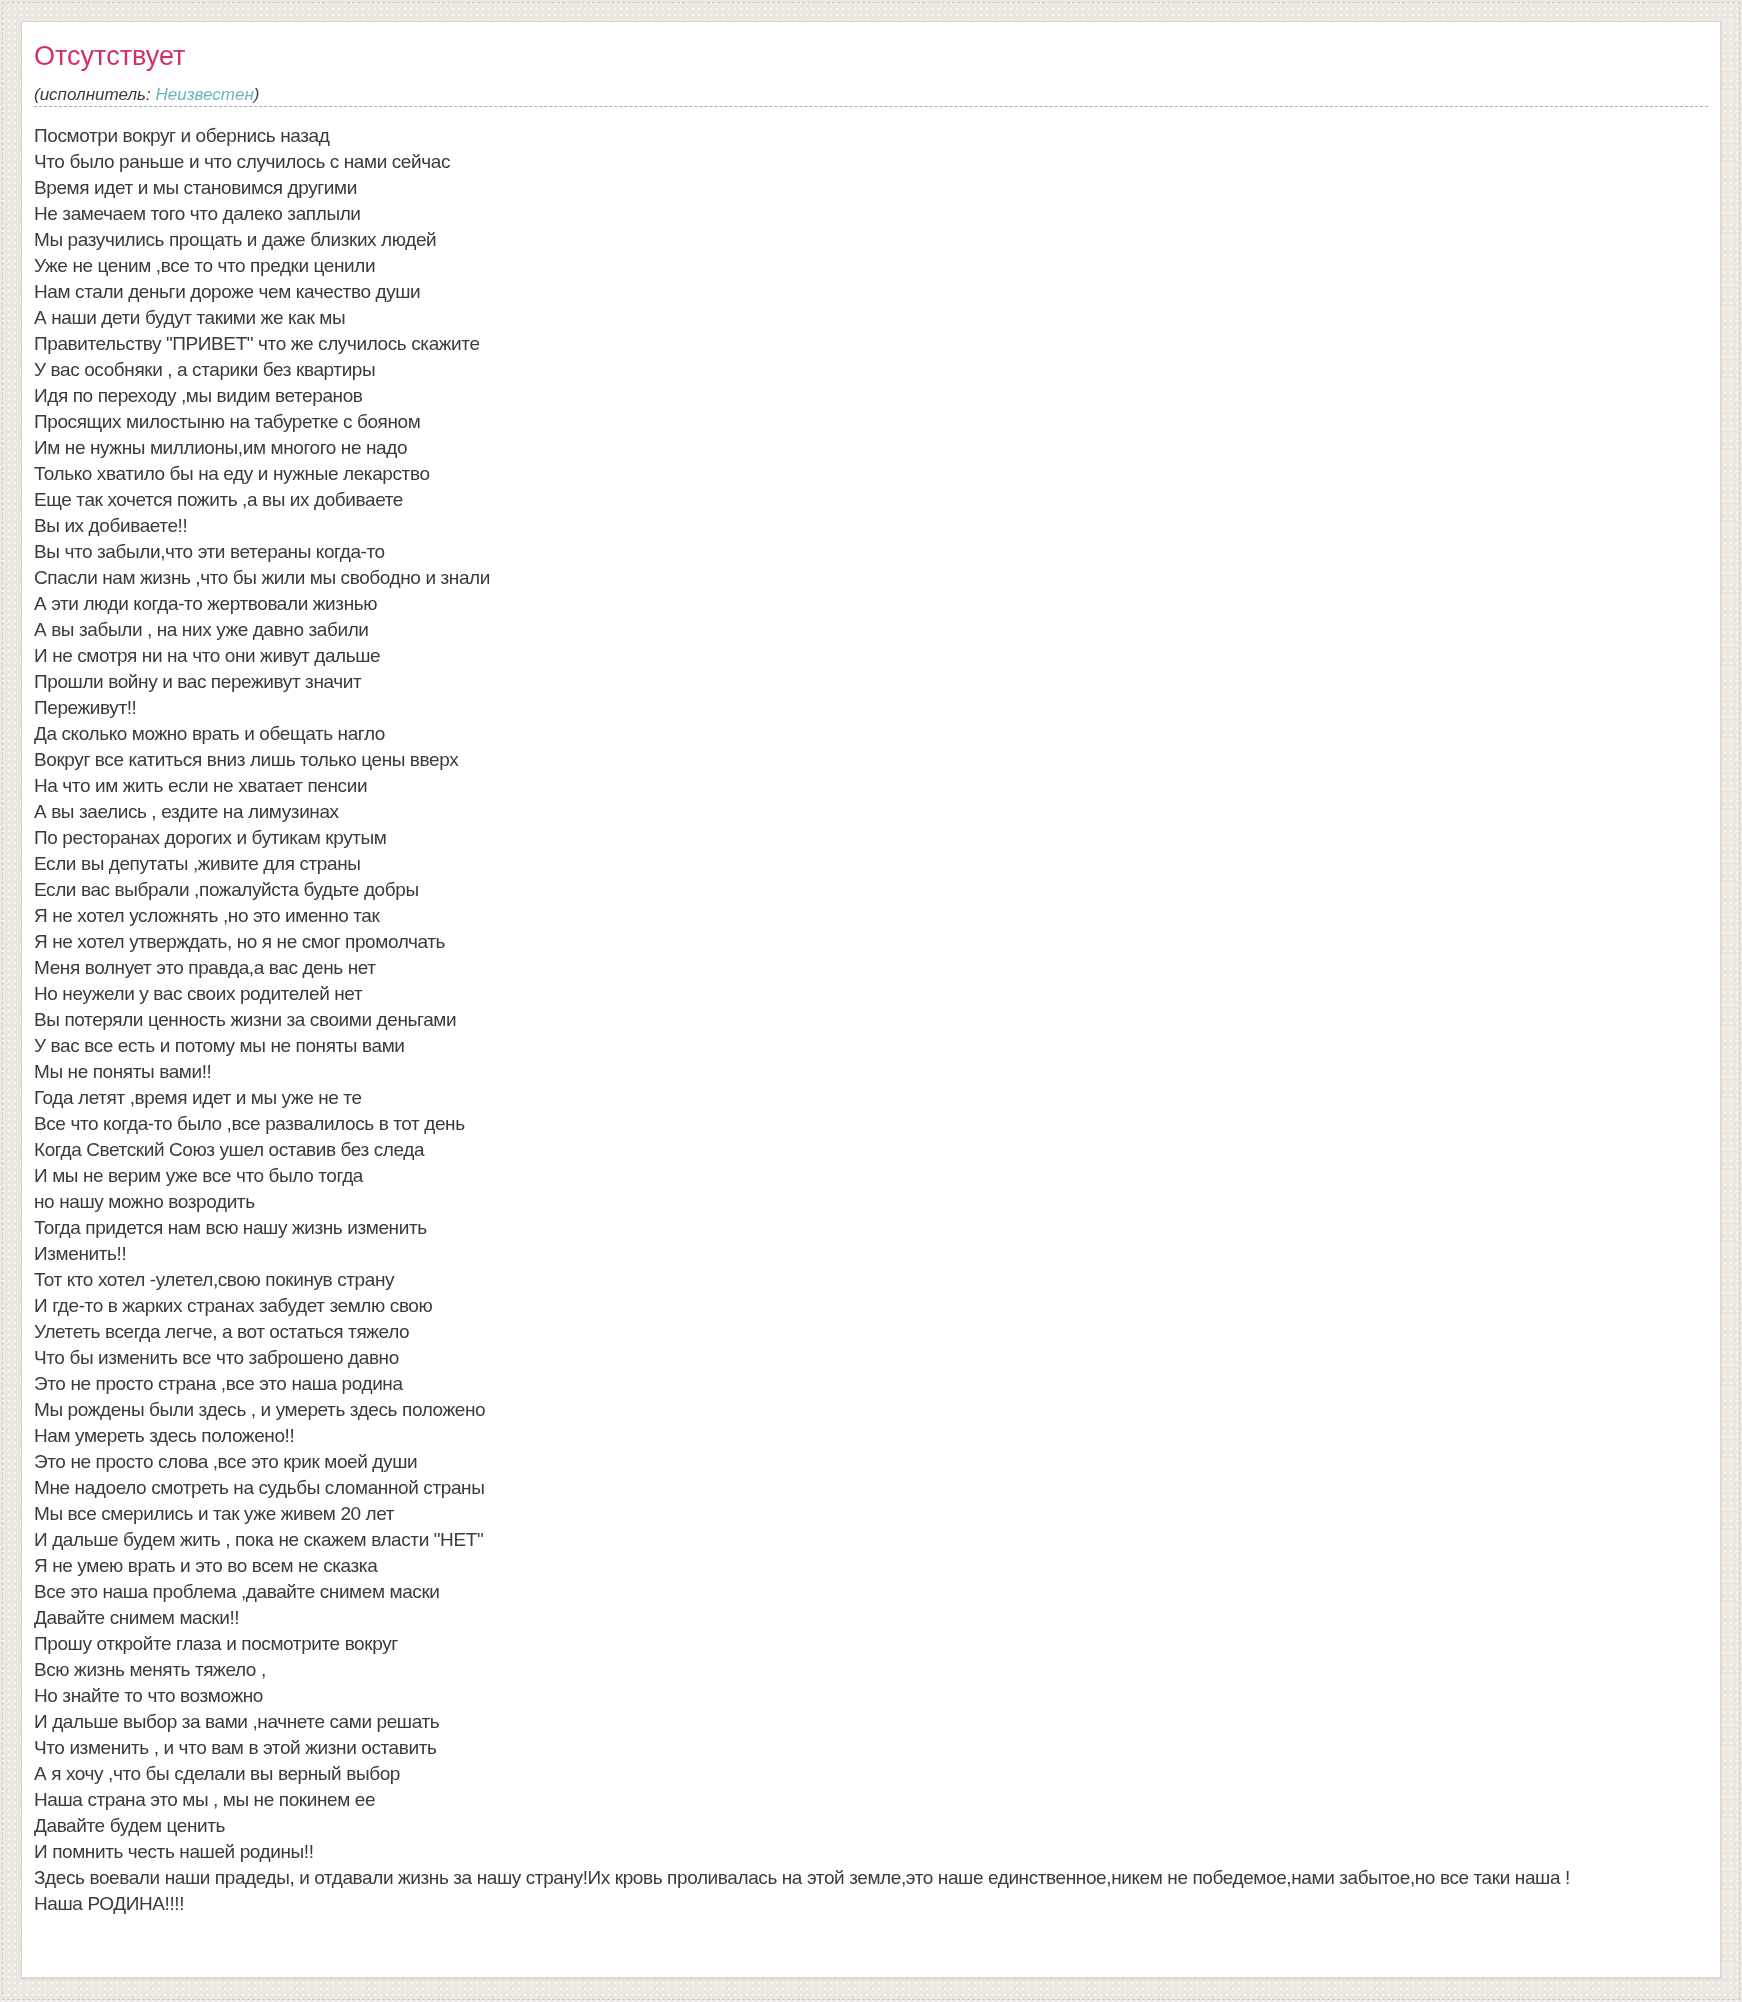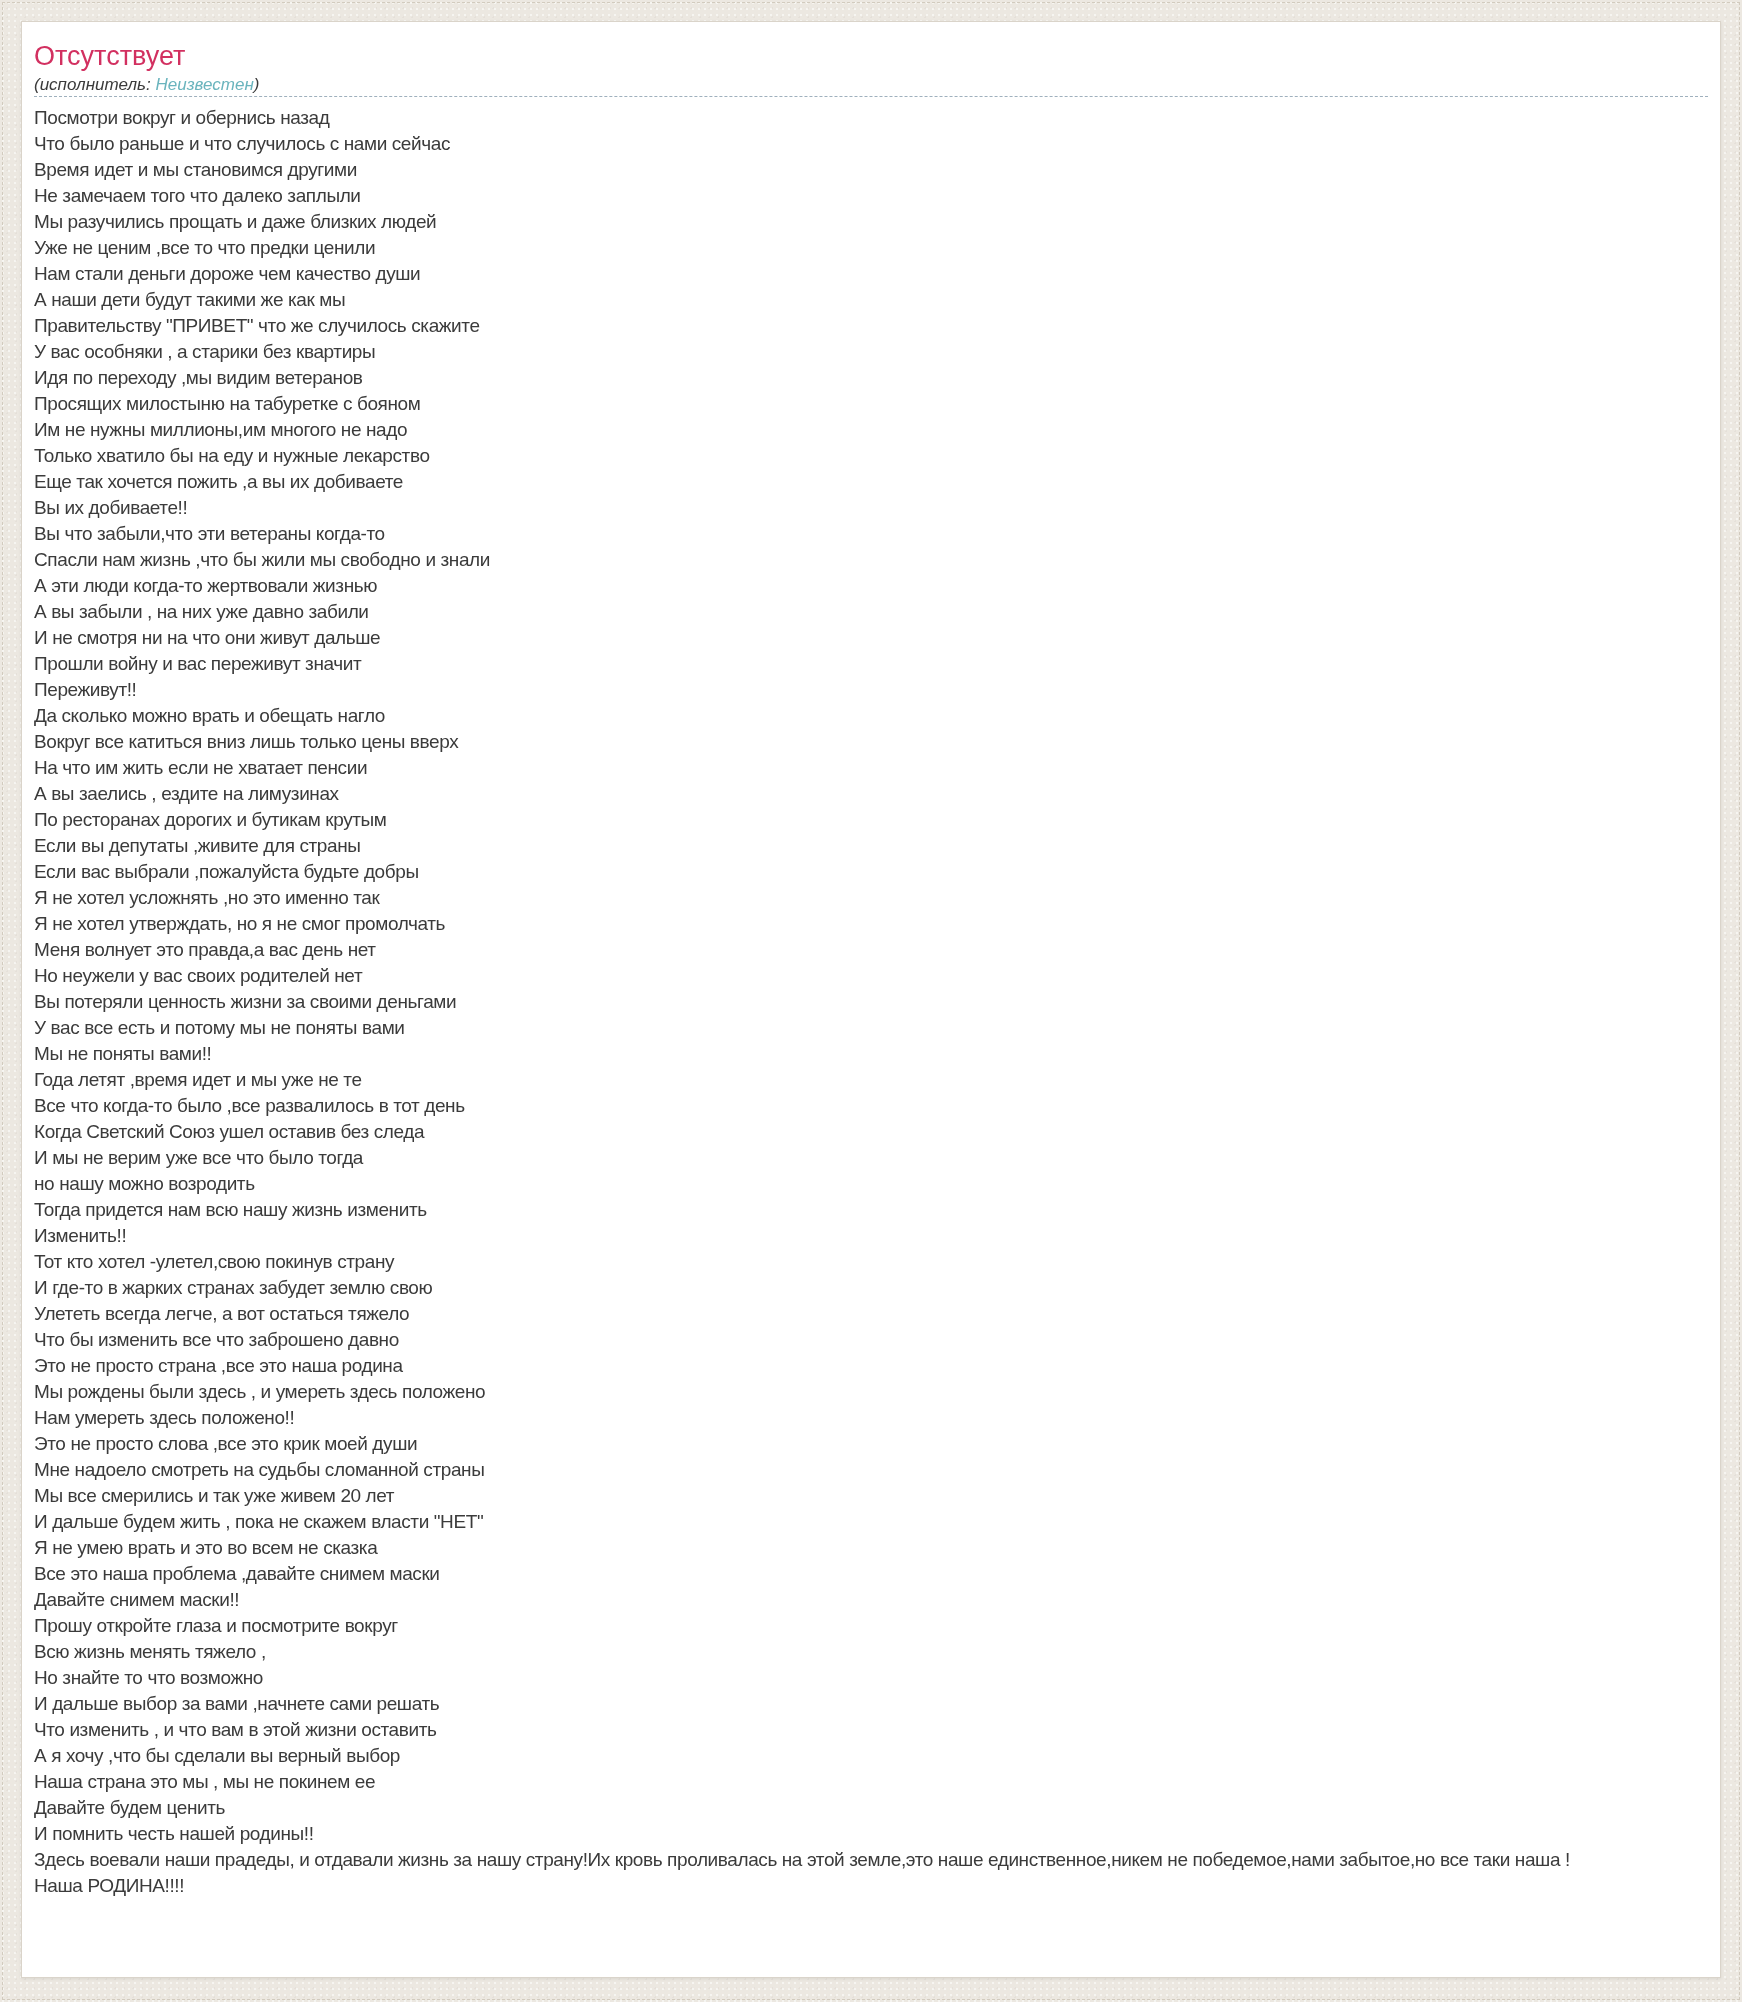--- a/index.html
+++ b/index.html
@@ -32,41 +32,41 @@
     right: 21px;
     bottom: 24px;
     background: var(--card-background, #ffffff);
     border: 1px solid #dad4ca;
     box-shadow: 0 1px 3px rgba(0,0,0,0.08);
     padding: 12px;
     box-sizing: border-box;
     overflow: hidden;
   }
   .title {
-    margin: 6px 0 2px 0;
+    margin: 6px 0 12px 0;
     font-size: 27px;
     line-height: 32px;
     font-weight: normal;
     color: var(--title-pink, #d23060);
     cursor: pointer;
   }
   .artist-line {
     font-size: 17px;
     line-height: 22px;
     color: var(--text, #3f3f3f);
     border-bottom: 1px dashed var(--separator, #9fb0bd);
     font-style: italic;
   }
   .artist-link {
     color: var(--artist-link-teal, #6ab4bd);
     text-decoration: none;
     cursor: pointer;
   }
   .lyrics {
-    margin-top: 8px;
+    margin-top: 16px;
     font-size: 19px;
     line-height: 26px;
     letter-spacing: -0.4px;
     color: var(--text, #3b3b3b);
   }
   .lyric-line {
     white-space: pre;
   }
 </style>
 </head>

